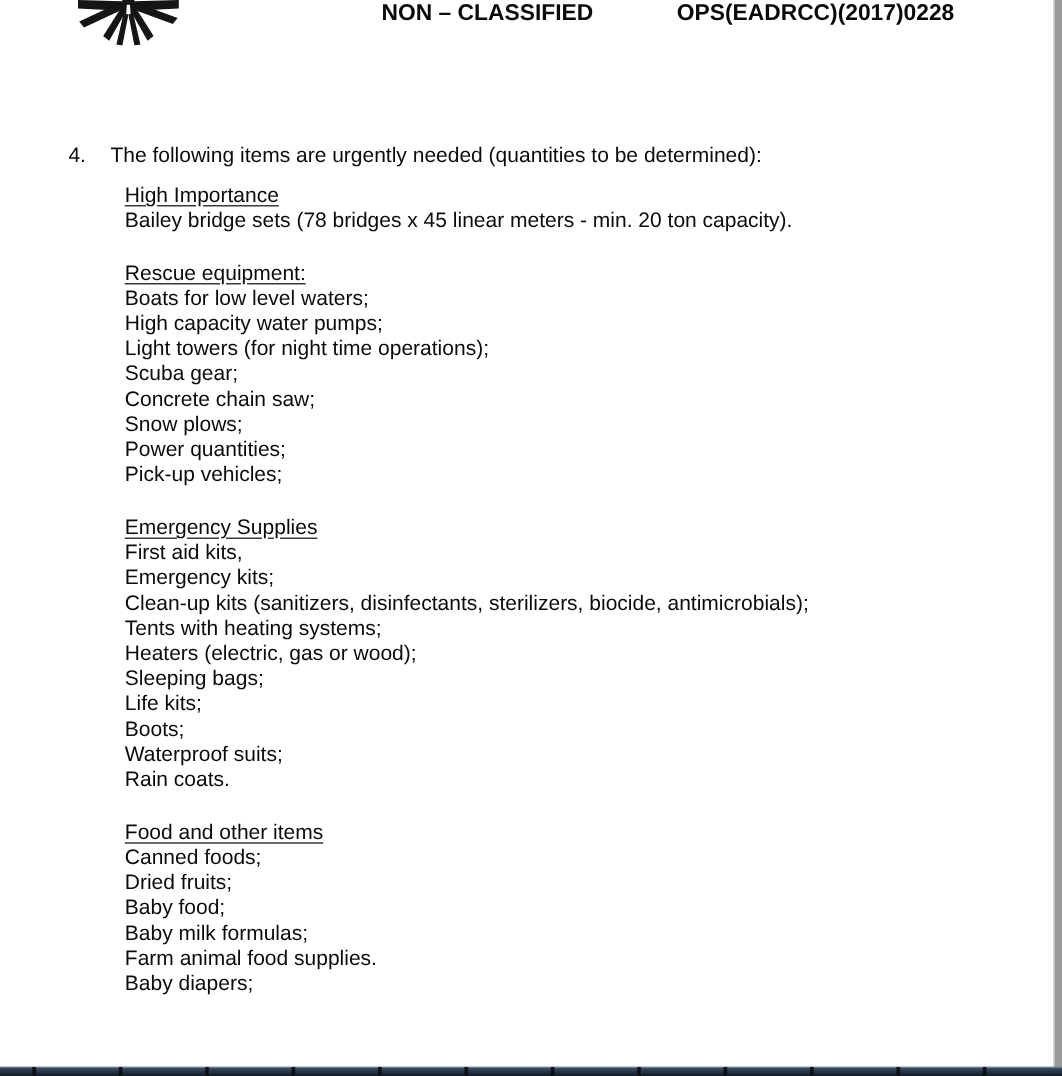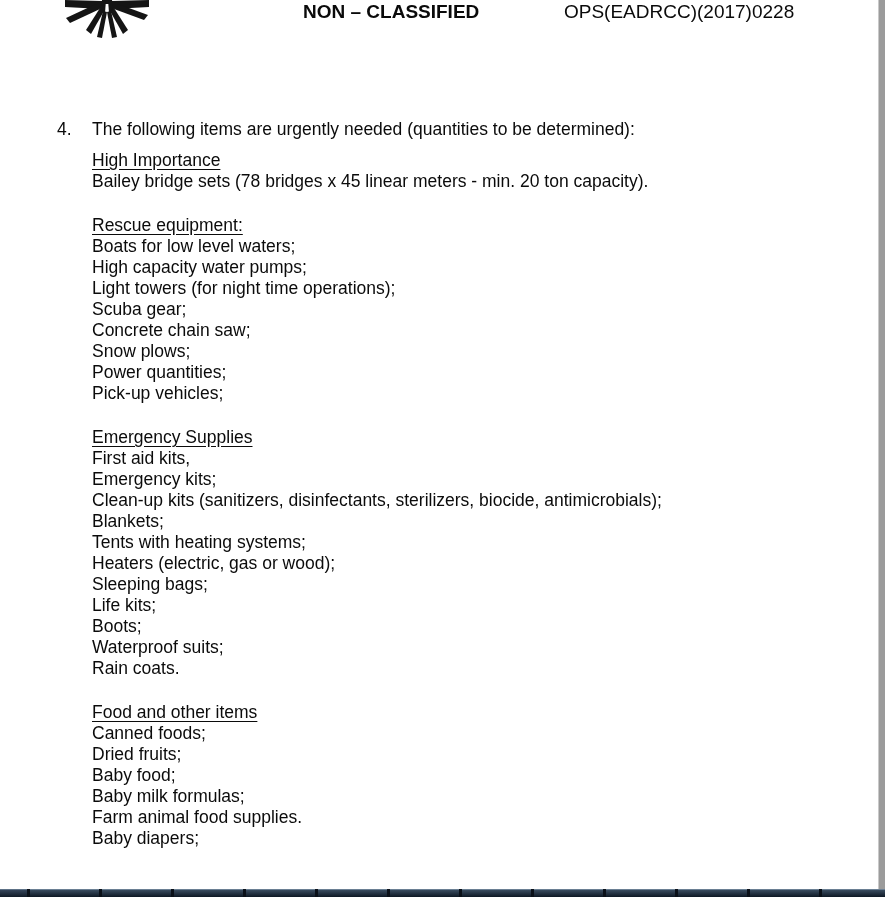--- a/index.html
+++ b/index.html
@@ -26,46 +26,46 @@
 
   
   .logo {
     position: absolute;
     left: 64px; top: 0;
     width: 86px; height: 38px;
   }
   .logo svg { display: block; width: 86px; height: 38px; }
   .classification {
     position: absolute;
-    left: 303px; top: 1px;
+    left: 318px; top: 1px;
     font-size: 19px; font-weight: bold;
     white-space: nowrap;
     letter-spacing: 0px;
   }
   .docref {
     position: absolute;
     left: 564px; top: 1px;
-    font-size: 19px; font-weight: normal;
+    font-size: 19px; font-weight: bold;
     white-space: nowrap;
   }
 
   
   .doc-body {
     position: absolute;
     left: 92px; top: 119px;
     width: 700px;
     font-size: 17.5px;
     line-height: 21px;
     color: #0b0b0b;
   }
   .numbered-para { position: relative; margin: 0 0 10px 0; }
   .numbered-para .num {
     position: absolute; left: -35px; top: 0;
   }
-  .doc-section { margin: 0; }
+  .doc-section { margin: 12px; }
   .doc-section + .doc-section { margin-top: 23px; }
   .sec-heading {
     text-decoration: underline;
     text-underline-offset: 3px;
   }
   .sec-item { white-space: nowrap; }
 
   
   .gutter {
     position: absolute;
@@ -148,21 +148,20 @@
             <div class="sec-item">Concrete chain saw;</div>
             <div class="sec-item">Snow plows;</div>
             <div class="sec-item">Power quantities;</div>
             <div class="sec-item">Pick-up vehicles;</div>
           </section>
           <section class="doc-section">
             <div class="sec-heading">Emergency Supplies</div>
             <div class="sec-item">First aid kits,</div>
             <div class="sec-item">Emergency kits;</div>
             <div class="sec-item">Clean-up kits (sanitizers, disinfectants, sterilizers, biocide, antimicrobials);</div>
-            <div class="sec-item">Blankets;</div>
             <div class="sec-item">Tents with heating systems;</div>
             <div class="sec-item">Heaters (electric, gas or wood);</div>
             <div class="sec-item">Sleeping bags;</div>
             <div class="sec-item">Life kits;</div>
             <div class="sec-item">Boots;</div>
             <div class="sec-item">Waterproof suits;</div>
             <div class="sec-item">Rain coats.</div>
           </section>
           <section class="doc-section">
             <div class="sec-heading">Food and other items</div>

